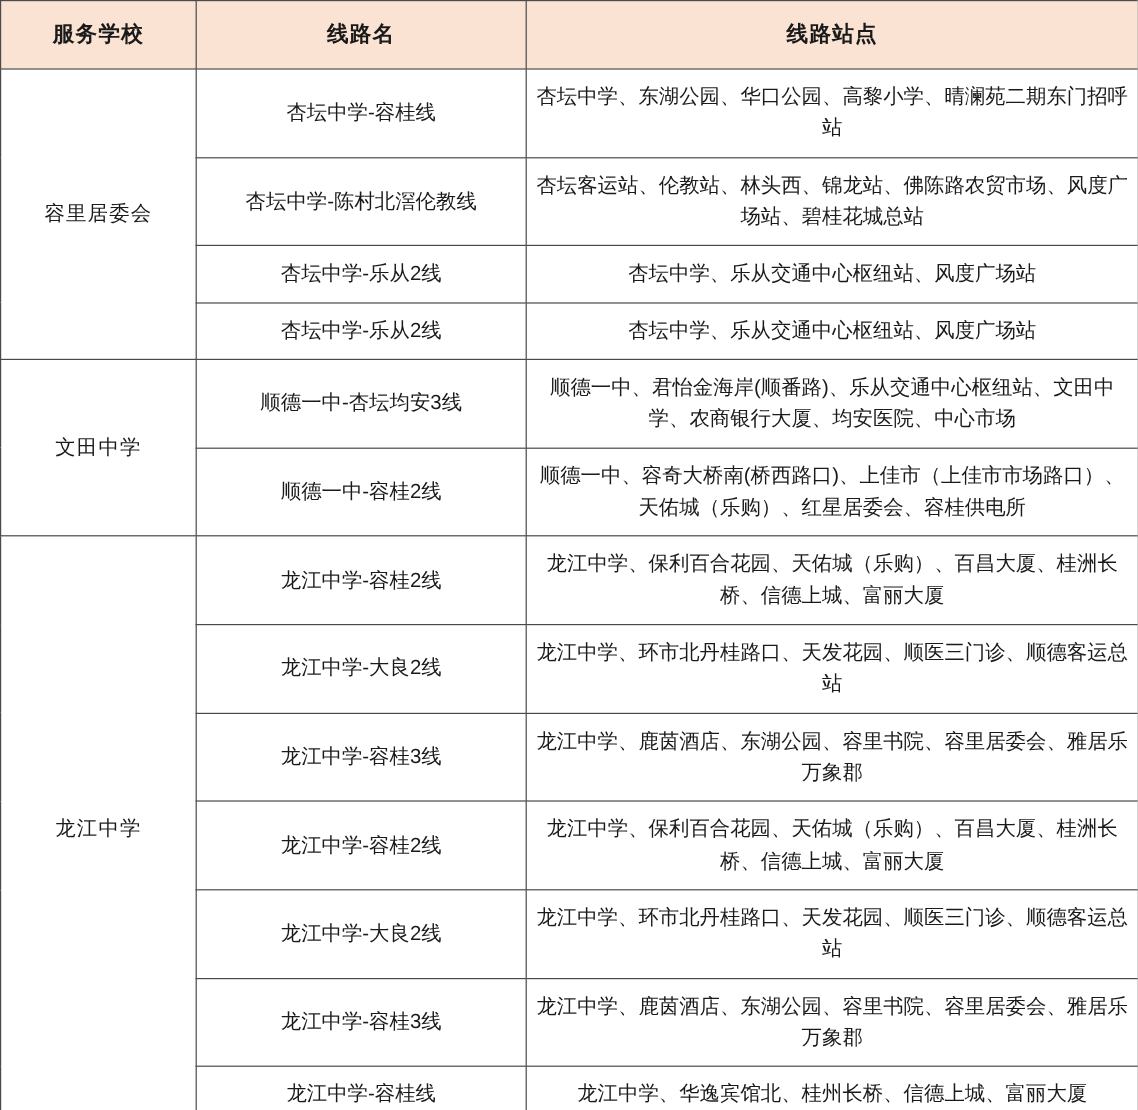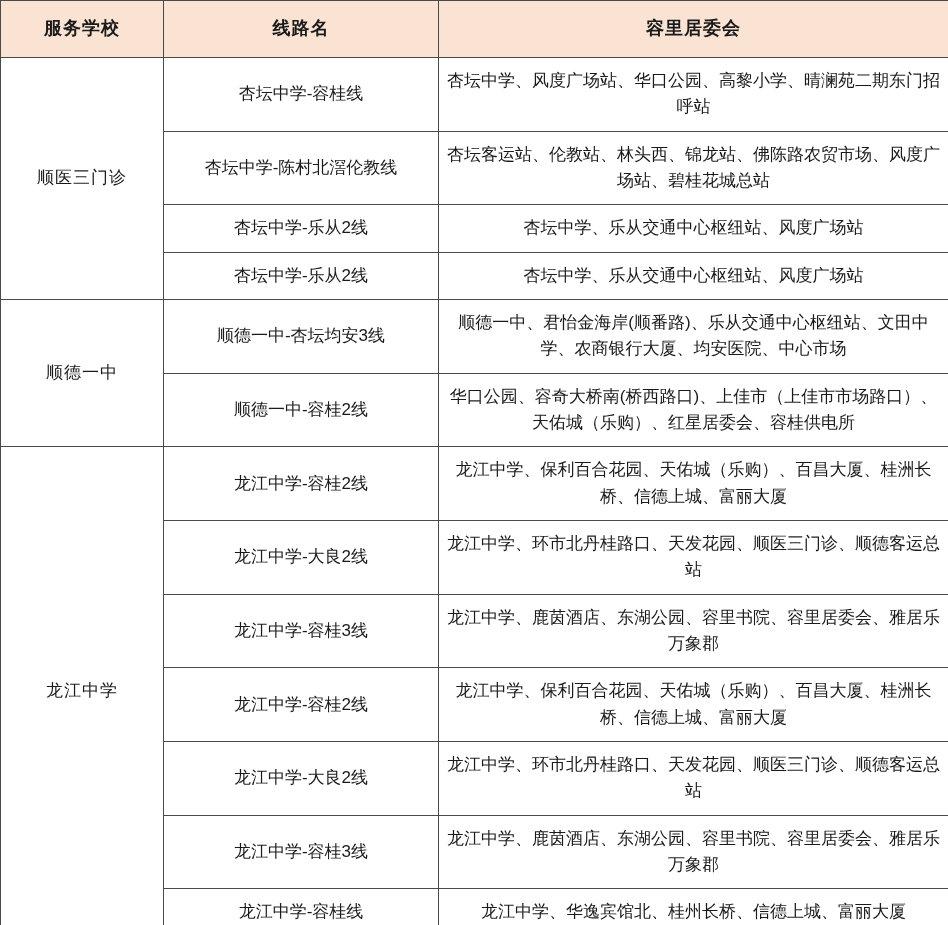--- a/index.html
+++ b/index.html
@@ -57,49 +57,49 @@
 <table class="bus-table">
   <colgroup>
     <col class="col-school">
     <col class="col-line">
     <col class="col-stops">
   </colgroup>
   <thead>
     <tr>
       <th>服务学校</th>
       <th>线路名</th>
-      <th>容里居委会</th>
+      <th>线路站点</th>
     </tr>
   </thead>
   <tbody id="table-body">
       <tr>
-        <td class="school-cell" rowspan="4">顺医三门诊</td>
+        <td class="school-cell" rowspan="4">容里居委会</td>
         <td class="line-cell">杏坛中学-容桂线</td>
-        <td class="stops-cell">杏坛中学、风度广场站、华口公园、高黎小学、晴澜苑二期东门招呼站</td>
+        <td class="stops-cell">杏坛中学、东湖公园、华口公园、高黎小学、晴澜苑二期东门招呼站</td>
       </tr>
       <tr>
         <td class="line-cell">杏坛中学-陈村北滘伦教线</td>
         <td class="stops-cell">杏坛客运站、伦教站、林头西、锦龙站、佛陈路农贸市场、风度广场站、碧桂花城总站</td>
       </tr>
       <tr>
         <td class="line-cell">杏坛中学-乐从2线</td>
         <td class="stops-cell">杏坛中学、乐从交通中心枢纽站、风度广场站</td>
       </tr>
       <tr>
         <td class="line-cell">杏坛中学-乐从2线</td>
         <td class="stops-cell">杏坛中学、乐从交通中心枢纽站、风度广场站</td>
       </tr>
       <tr>
-        <td class="school-cell" rowspan="2">顺德一中</td>
+        <td class="school-cell" rowspan="2">文田中学</td>
         <td class="line-cell">顺德一中-杏坛均安3线</td>
         <td class="stops-cell">顺德一中、君怡金海岸(顺番路)、乐从交通中心枢纽站、文田中学、农商银行大厦、均安医院、中心市场</td>
       </tr>
       <tr>
         <td class="line-cell">顺德一中-容桂2线</td>
-        <td class="stops-cell">华口公园、容奇大桥南(桥西路口)、上佳市（上佳市市场路口）、天佑城（乐购）、红星居委会、容桂供电所</td>
+        <td class="stops-cell">顺德一中、容奇大桥南(桥西路口)、上佳市（上佳市市场路口）、天佑城（乐购）、红星居委会、容桂供电所</td>
       </tr>
       <tr>
         <td class="school-cell" rowspan="7">龙江中学</td>
         <td class="line-cell">龙江中学-容桂2线</td>
         <td class="stops-cell">龙江中学、保利百合花园、天佑城（乐购）、百昌大厦、桂洲长桥、信德上城、富丽大厦</td>
       </tr>
       <tr>
         <td class="line-cell">龙江中学-大良2线</td>
         <td class="stops-cell">龙江中学、环市北丹桂路口、天发花园、顺医三门诊、顺德客运总站</td>
       </tr>

